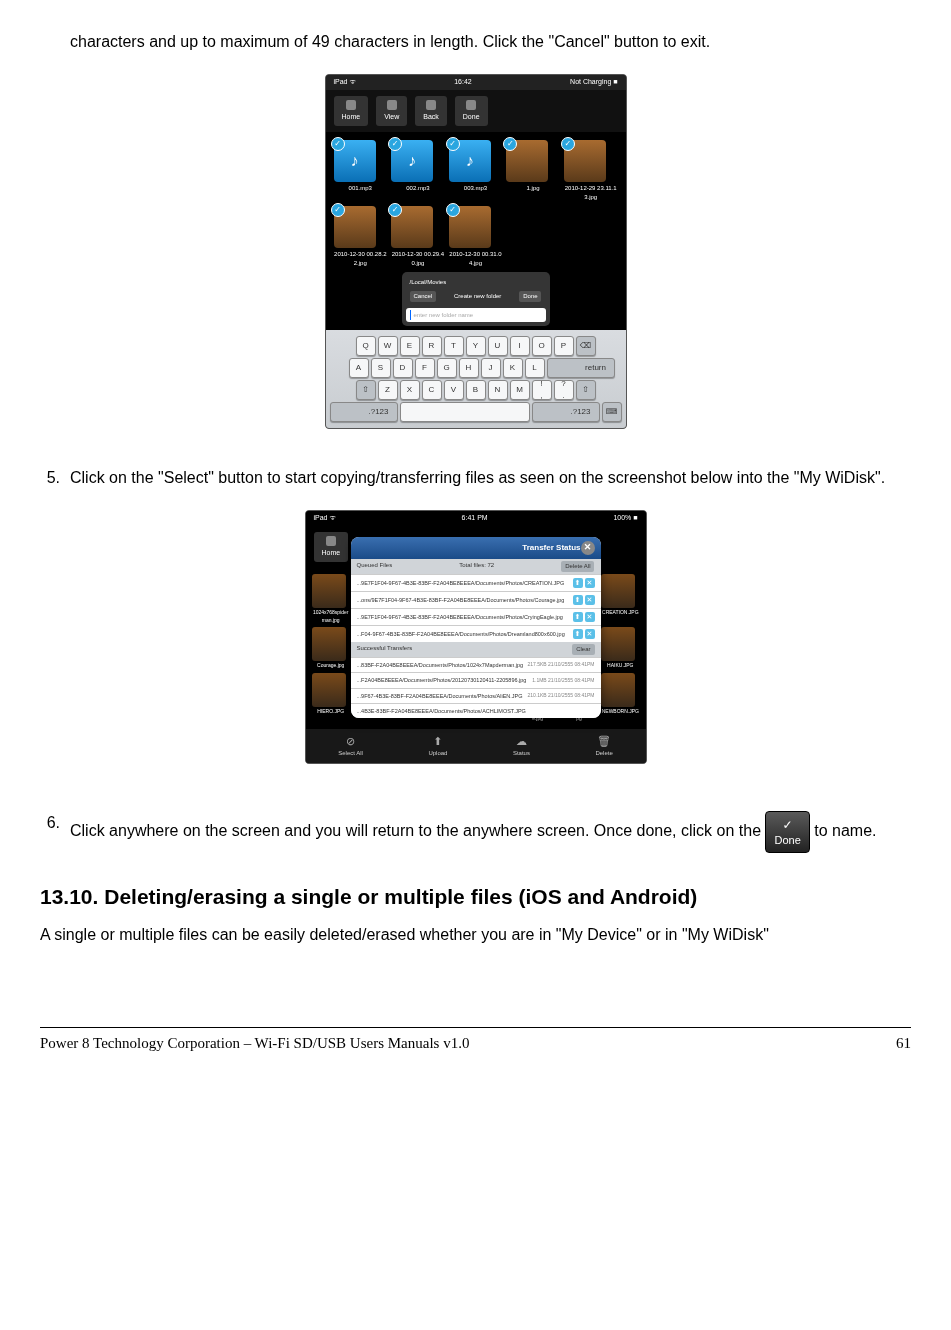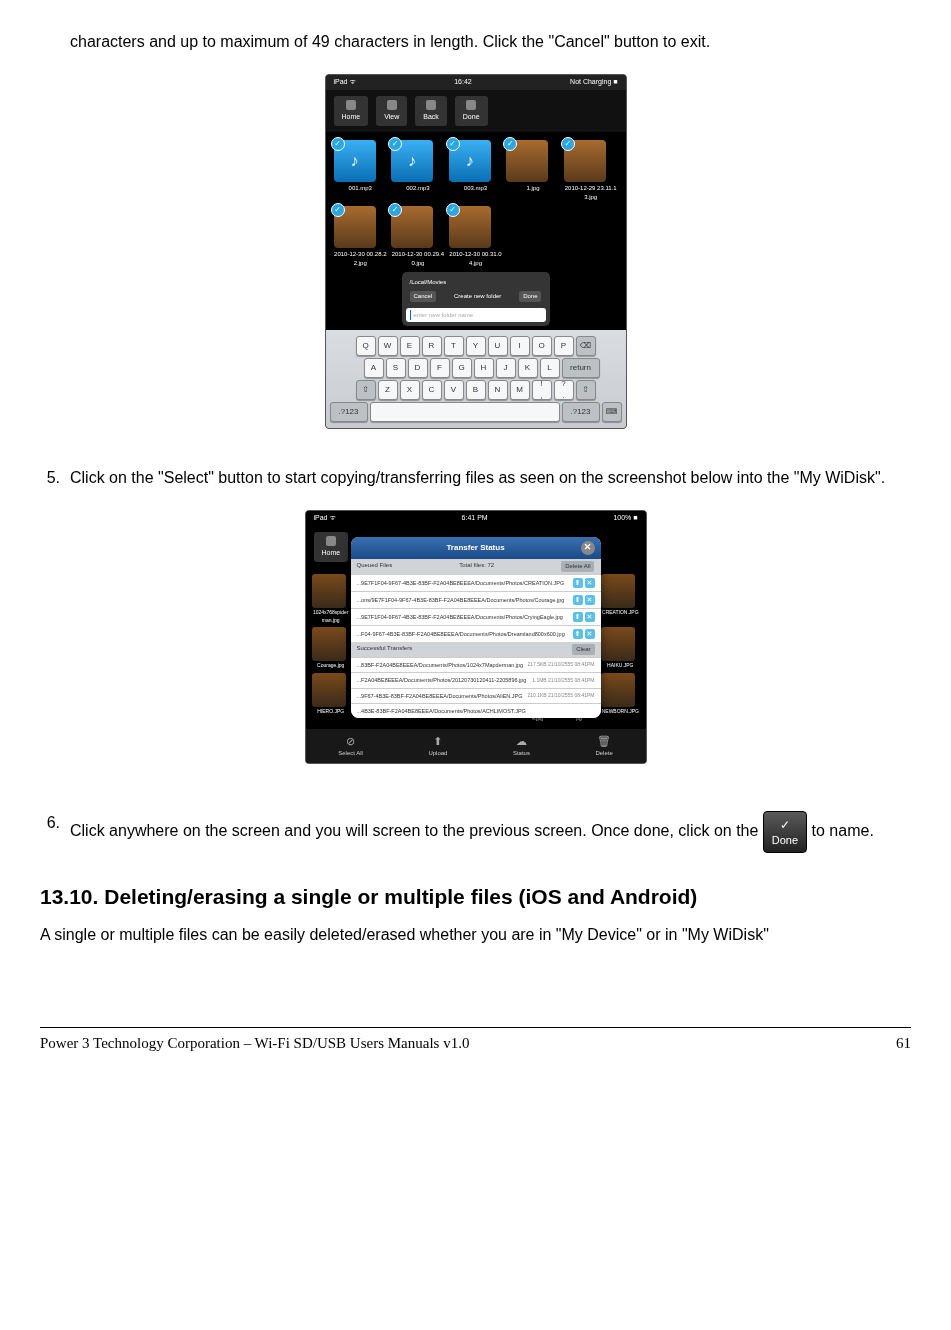--- a/index.html
+++ b/index.html
@@ -158,21 +158,21 @@
     border-radius: 3px;
     min-width: 18px;
     height: 18px;
     display: flex;
     align-items: center;
     justify-content: center;
     font-size: 8px;
     color: #333;
     box-shadow: 0 1px 1px rgba(0,0,0,0.3);
   }
-  .key.wide { min-width: 36px; }
+  .key.wide { min-width: 36px; padding-left: 30px; }
   .key.gray { background: #bcc1c6; }
 
   
   .ipad2 {
     display: inline-block;
     width: 340px;
     background: #000;
     border-radius: 4px;
     overflow: hidden;
     font-size: 7px;
@@ -212,21 +212,21 @@
     border-radius: 8px;
     overflow: hidden;
     box-shadow: 0 4px 10px rgba(0,0,0,0.5);
     color: #333;
   }
   .transfer-panel .hd {
     background: linear-gradient(#3a6fb0,#1a4b88);
     padding: 4px 6px;
     color: #fff;
     display: flex;
-    justify-content: space-between;
+    justify-content: flex-end;
     align-items: center;
     font-size: 8px;
     font-weight: bold;
   }
   .transfer-panel .hd .close {
     width: 14px;
     height: 14px;
     background: #888;
     border-radius: 50%;
     display: flex;
@@ -665,25 +665,25 @@
             <span class="meta"></span>
           </div>
         </div>
     </div>
   </div>
 </div>
 
 <div class="list-item" style="margin-top:40px">
   <div class="num">6.</div>
   <div class="txt">
-    <span>Click anywhere on the screen and you will screen to the previous screen.    Once done, click on the </span>
+    <span>Click anywhere on the screen and you will return to the anywhere screen.    Once done, click on the </span>
     <span class="done-badge">Done</span>
     <span> to name.</span>
   </div>
 </div>
 
 <h2>13.10. Deleting/erasing a single or multiple files (iOS and Android)</h2>
 <div class="body-para">A single or multiple files can be easily deleted/erased whether you are in "My Device" or in "My WiDisk"</div>
 
 <div class="footer">
-  <span>Power 3 Technology Corporation – Wi-Fi SD/USB Users Manuals v1.0</span>
+  <span>Power 8 Technology Corporation – Wi-Fi SD/USB Users Manuals v1.0</span>
   <span>61</span>
 </div>
 
 </body></html>

